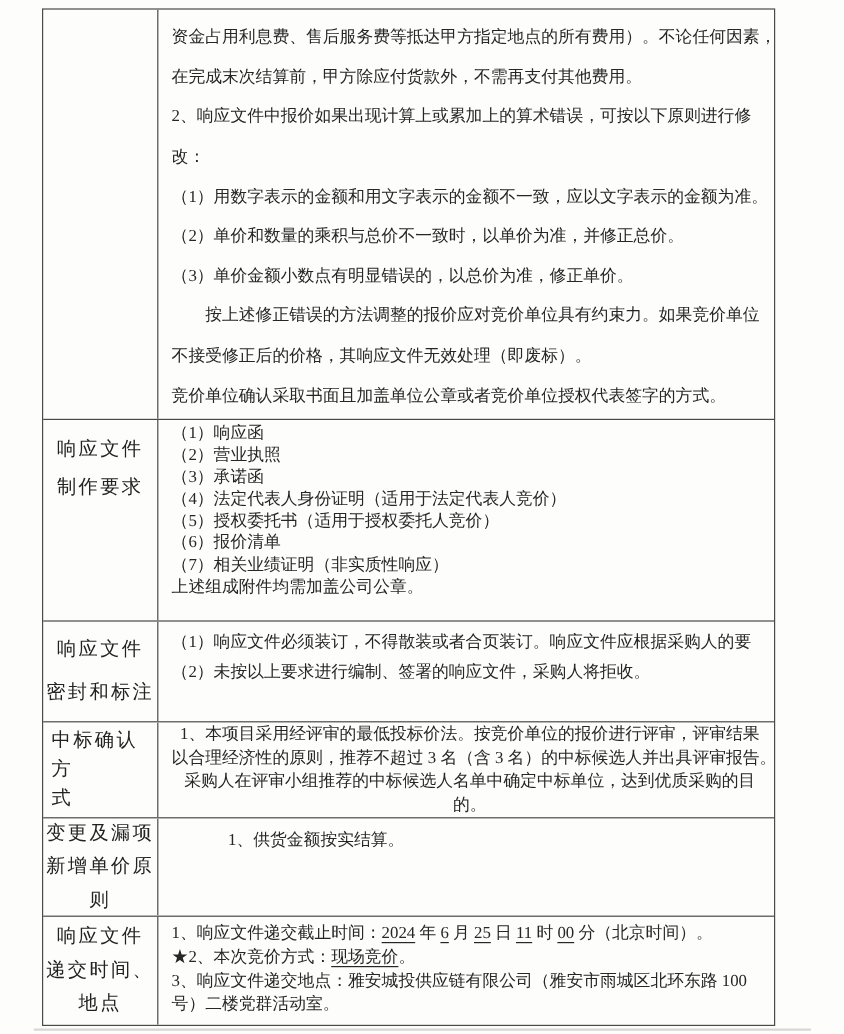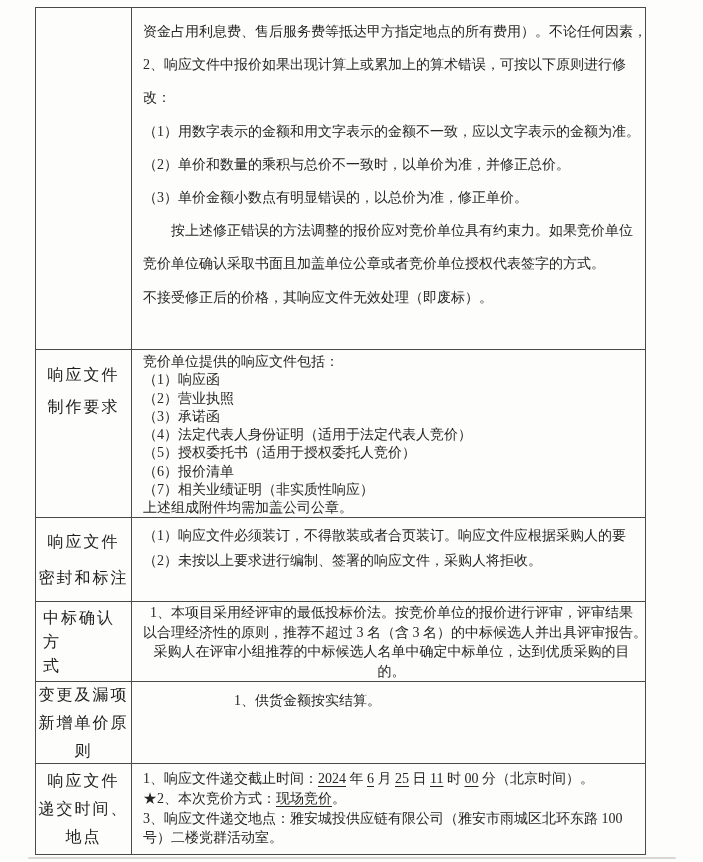--- a/index.html
+++ b/index.html
@@ -66,21 +66,21 @@
   
   .row-0 .content-cell{padding-top:7px;}
   .row-0 .line{line-height:33.2px;}
   .row-1 .content-cell{padding-top:3px;}
   .row-1 .line{line-height:18.3px;}
   .row-2 .content-cell{padding-top:5px;}
   .row-2 .line{line-height:25px;}
   .row-3 .content-cell{padding-top:1px;text-align:center;}
   .row-3 .line{line-height:19.5px;}
   .row-4 .content-cell{padding-top:9px;}
-  .row-4 .line{line-height:20px;margin-left:44px;}
+  .row-4 .line{line-height:20px;}
   .row-5 .content-cell{padding-top:5px;}
   .row-5 .line{line-height:19.8px;}
   
   .row-1 .label-cell{justify-content:flex-start;padding-top:9px;}
   .row-1 .label-line{line-height:32px;}
   .row-2 .label-line{line-height:36px;}
   .row-3 .label-cell{align-items:flex-start;text-align:left;padding-left:7px;}
   .row-3 .label-line{line-height:24px;}
   .row-4 .label-line{line-height:28px;}
   .row-5 .label-line{line-height:28px;}
@@ -101,37 +101,37 @@
 </style>
 </head>
 <body>
 
 <div class="page">
   <div class="doc-table">
       <div class="row row-0">
         <div class="label-cell"></div>
         <div class="content-cell">
           <div class="line">资金占用利息费、售后服务费等抵达甲方指定地点的所有费用）。不论任何因素，</div>
+          <div class="line">在完成末次结算前，甲方除应付货款外，不需再支付其他费用。</div>
           <div class="line">2、响应文件中报价如果出现计算上或累加上的算术错误，可按以下原则进行修</div>
           <div class="line">改：</div>
           <div class="line">（1）用数字表示的金额和用文字表示的金额不一致，应以文字表示的金额为准。</div>
           <div class="line">（2）单价和数量的乘积与总价不一致时，以单价为准，并修正总价。</div>
           <div class="line">（3）单价金额小数点有明显错误的，以总价为准，修正单价。</div>
           <div class="line">　　按上述修正错误的方法调整的报价应对竞价单位具有约束力。如果竞价单位</div>
+          <div class="line">不接受修正后的价格，其响应文件无效处理（即废标）。</div>
           <div class="line">竞价单位确认采取书面且加盖单位公章或者竞价单位授权代表签字的方式。</div>
-          <div class="line">不接受修正后的价格，其响应文件无效处理（即废标）。</div>
         </div>
       </div>
       <div class="row row-1">
         <div class="label-cell">
           <div class="label-line">响应文件</div>
           <div class="label-line">制作要求</div>
         </div>
         <div class="content-cell">
-          <div class="line">竞价单位提供的响应文件包括：</div>
           <div class="line">（1）响应函</div>
           <div class="line">（2）营业执照</div>
           <div class="line">（3）承诺函</div>
           <div class="line">（4）法定代表人身份证明（适用于法定代表人竞价）</div>
           <div class="line">（5）授权委托书（适用于授权委托人竞价）</div>
           <div class="line">（6）报价清单</div>
           <div class="line">（7）相关业绩证明（非实质性响应）</div>
           <div class="line">上述组成附件均需加盖公司公章。</div>
         </div>
       </div>

